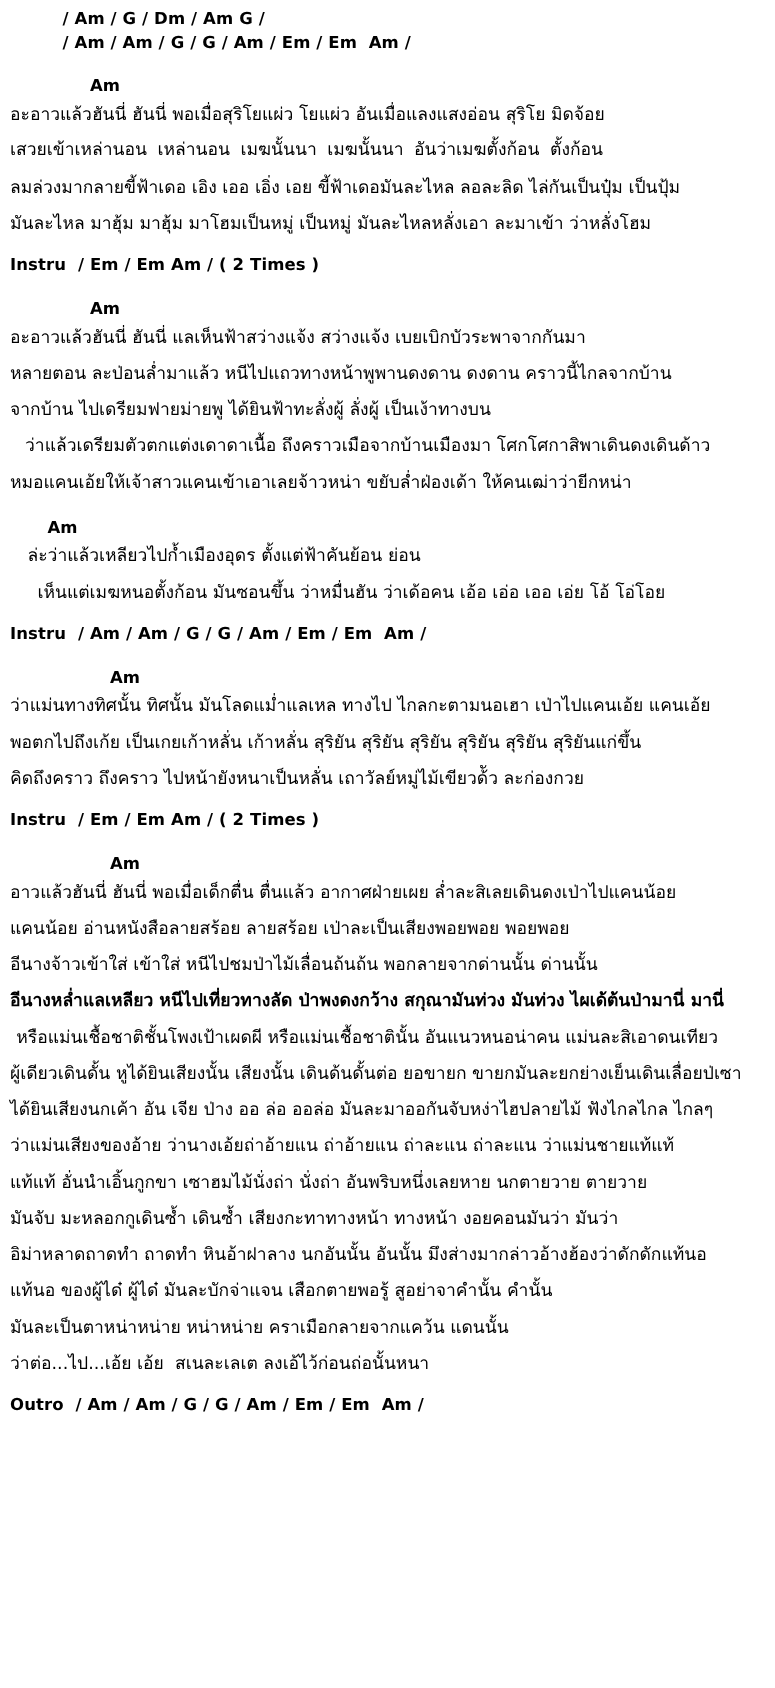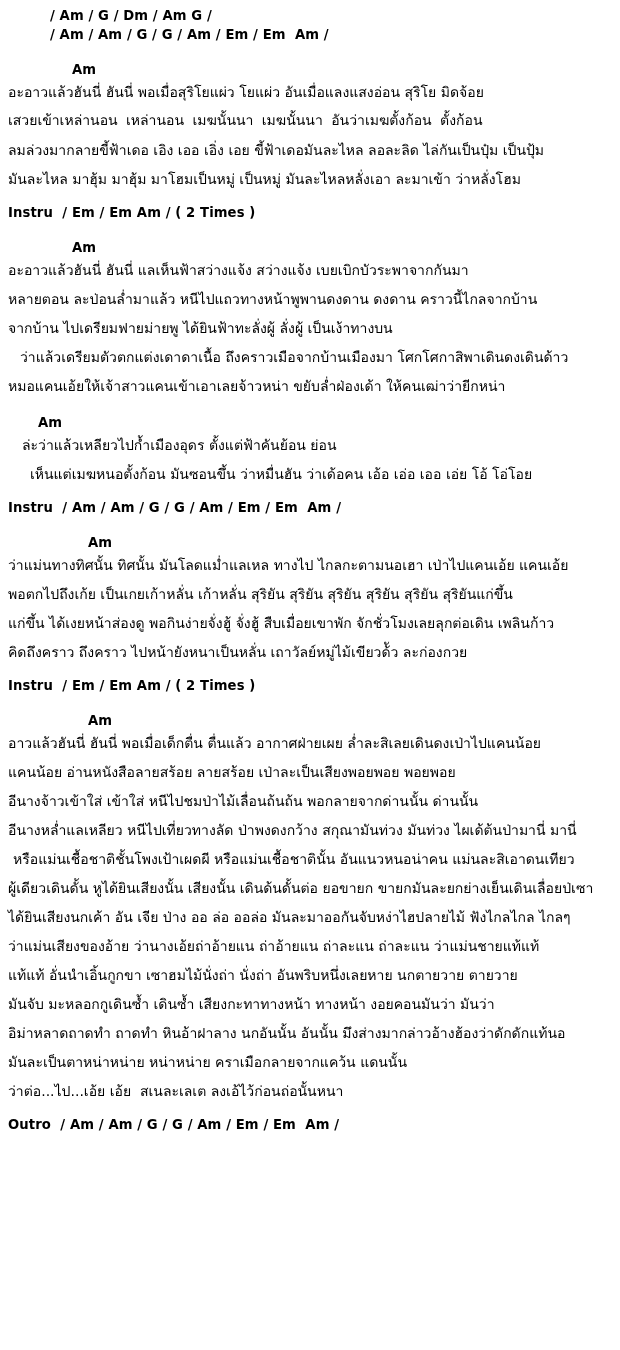--- a/index.html
+++ b/index.html
@@ -87,41 +87,41 @@
     </div>
     <div style="height: 9px;"></div>
     <div class="blk">
       <div class="row line chordline" style="padding-left: 8px; line-height: 19px;">Instru  / Am / Am / G / G / Am / Em / Em  Am /</div>
     </div>
     <div style="height: 18px;"></div>
     <div class="blk">
       <div class="row line chordmark" style="padding-left: 88px; line-height: 16px;">Am</div>
       <div class="row line lyric" style="padding-left: 8px; line-height: 29px;">ว่าแม่นทางทิศนั้น ทิศนั้น มันโลดแม่ำแลเหล ทางไป ไกลกะตามนอเฮา เป่าไปแคนเอ้ย แคนเอ้ย</div>
       <div class="row line lyric" style="padding-left: 8px; line-height: 29px;">พอตกไปถึงเก้ย เป็นเกยเก้าหลั่น เก้าหลั่น สุริยัน สุริยัน สุริยัน สุริยัน สุริยัน สุริยันแก่ขึ้น</div>
-      <div class="row line lyric" style="padding-left: 8px; line-height: 29px;">แก่ขึ้น ได้เงยหน้าส่องดู พอกินง่ายจั่งฮู้ จั่งฮู้ สืบเมื่อยเขาพัก จักชั่วโมงเลยลุกต่อเดิน เพลินก้าว</div>
       <div class="row line lyric" style="padding-left: 8px; line-height: 29px;">คิดถึงคราว ถึงคราว ไปหน้ายังหนาเป็นหลั่น เถาวัลย์หมู่ไม้เขียวด้ัว ละก่องกวย</div>
     </div>
     <div style="height: 9px;"></div>
     <div class="blk">
       <div class="row line chordline" style="padding-left: 8px; line-height: 19px;">Instru  / Em / Em Am / ( 2 Times )</div>
     </div>
     <div style="height: 18px;"></div>
     <div class="blk">
       <div class="row line chordmark" style="padding-left: 88px; line-height: 16px;">Am</div>
       <div class="row line lyric" style="padding-left: 8px; line-height: 29px;">อาวแล้วฮันนี่ ฮันนี่ พอเมื่อเด็กตื่น ตื่นแล้ว อากาศฝ่ายเผย ล่ำละสิเลยเดินดงเป่าไปแคนน้อย</div>
       <div class="row line lyric" style="padding-left: 8px; line-height: 29px;">แคนน้อย อ่านหนังสือลายสร้อย ลายสร้อย เป่าละเป็นเสียงพอยพอย พอยพอย</div>
       <div class="row line lyric" style="padding-left: 8px; line-height: 29px;">อีนางจ้าวเข้าใส่ เข้าใส่ หนีไปชมป่าไม้เลื่อนถ้นถ้น พอกลายจากด่านนั้น ด่านนั้น</div>
-      <div class="row line lyric" style="padding-left: 8px; line-height: 29px;">อีนางหล่ำแลเหลียว หนีไปเที่ยวทางลัด ป่าพงดงกว้าง สกุณามันท่วง มันท่วง ไผเด้ต้นป่ามานี่ มานี่</div>
+      <div class="row line lyric" style="padding-left: 8px; line-height: 29px; font-weight: bold;">อีนางหล่ำแลเหลียว หนีไปเที่ยวทางลัด ป่าพงดงกว้าง สกุณามันท่วง มันท่วง ไผเด้ต้นป่ามานี่ มานี่</div>
       <div class="row line lyric" style="padding-left: 13px; line-height: 29px;">หรือแม่นเชื้อชาติชั้นโพงเป้าเผดผี หรือแม่นเชื้อชาตินั้น อันแนวหนอน่าคน แม่นละสิเอาดนเทียว</div>
       <div class="row line lyric" style="padding-left: 8px; line-height: 29px;">ผู้เดียวเดินดั้น หูได้ยินเสียงนั้น เสียงนั้น เดินด้นดั้นต่อ ยอขายก ขายกมันละยกย่างเย็นเดินเลื่อยป่เซา</div>
       <div class="row line lyric" style="padding-left: 8px; line-height: 29px;">ได้ยินเสียงนกเค้า อัน เจีย ป่าง ออ ล่อ ออล่อ มันละมาออกันจับหง่าไฮปลายไม้ ฟังไกลไกล ไกลๆ</div>
       <div class="row line lyric" style="padding-left: 8px; line-height: 29px;">ว่าแม่นเสียงของอ้าย ว่านางเอ้ยถ่าอ้ายแน ถ่าอ้ายแน ถ่าละแน ถ่าละแน ว่าแม่นชายแท้แท้</div>
       <div class="row line lyric" style="padding-left: 8px; line-height: 29px;">แท้แท้ อั่นนำเอิ้นกูกขา เซาฮมไม้นั่งถ่า นั่งถ่า อันพริบหนึ่งเลยหาย นกตายวาย ตายวาย</div>
       <div class="row line lyric" style="padding-left: 8px; line-height: 29px;">มันจับ มะหลอกกูเดินซ้ำ เดินซ้ำ เสียงกะทาทางหน้า ทางหน้า งอยคอนมันว่า มันว่า</div>
       <div class="row line lyric" style="padding-left: 8px; line-height: 29px;">อิม่าหลาดถาดทำ ถาดทำ หินอ้าฝาลาง นกอันนั้น อันนั้น มึงส่างมากล่าวอ้างฮ้องว่าดักดักแท้นอ</div>
+      <div class="row line lyric" style="padding-left: 8px; line-height: 29px;">แท้นอ ของผู้ได๋ ผู้ได๋ มันละบักจ่าแจน เสือกตายพอรู้ สูอย่าจาคำนั้น คำนั้น</div>
       <div class="row line lyric" style="padding-left: 8px; line-height: 29px;">มันละเป็นตาหน่าหน่าย หน่าหน่าย คราเมือกลายจากแคว้น แดนนั้น</div>
       <div class="row line lyric" style="padding-left: 8px; line-height: 29px;">ว่าต่อ...ไป...เอ้ย เอ้ย  สเนละเลเต ลงเอ้ไว้ก่อนถ่อนั้นหนา</div>
     </div>
     <div style="height: 9px;"></div>
     <div class="blk">
       <div class="row line chordline" style="padding-left: 8px; line-height: 19px;">Outro  / Am / Am / G / G / Am / Em / Em  Am /</div>
     </div>
   </div>
 
 </body></html>

